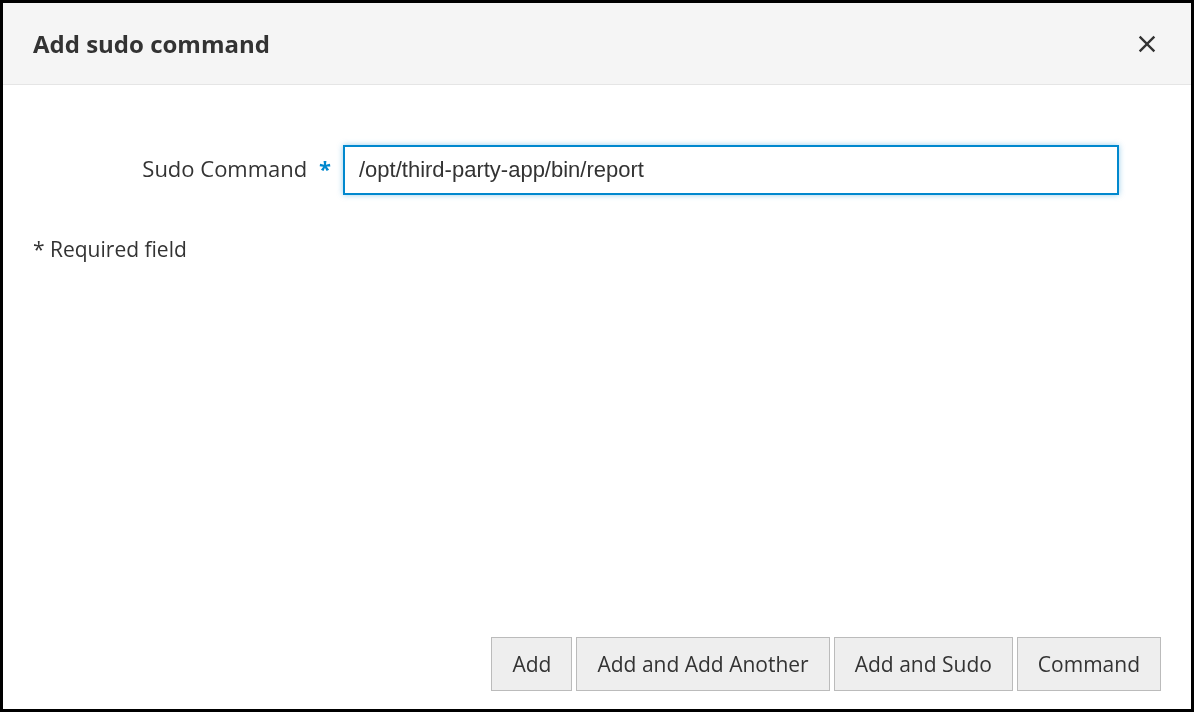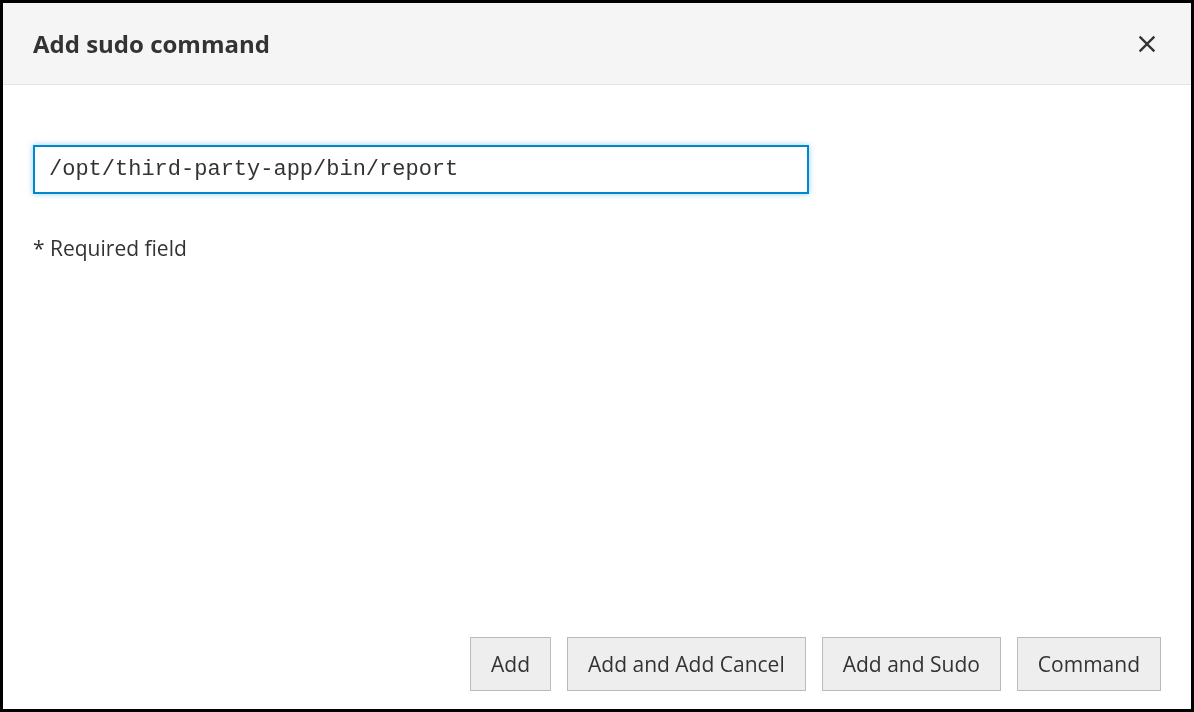--- a/index.html
+++ b/index.html
@@ -70,21 +70,21 @@
       max-width: 776px;
     }
     
     .text-input {
       width: 100%;
       padding: 10px 14px;
       font-size: 22px;
       border: 2px solid #0088ce;
       outline: none;
       box-shadow: 0 0 6px rgba(0, 136, 206, 0.4);
-      font-family: Liberation Mono, monospace;
+      font-family: Liberation Sans, sans-serif;
       color: #333;
     }
     
     .textarea-input {
       width: 100%;
       height: 232px;
       padding: 10px 14px;
       font-size: 22px;
       border: 1px solid #bbb;
       outline: none;
@@ -97,21 +97,21 @@
       color: #333;
       margin-top: 10px;
       margin-left: 0;
     }
     
     .modal-footer {
       position: absolute;
       bottom: 18px;
       right: 30px;
       display: flex;
-      gap: 16px;
+      gap: 4px;
     }
     
     .btn {
       background: #eeeeee;
       border: 1px solid #bbb;
       padding: 12px 20px;
       font-size: 21px;
       color: #333;
       cursor: pointer;
       font-family: inherit;
@@ -123,28 +123,32 @@
 <div class="modal-header">
   <h1 class="modal-title">Add sudo command</h1>
   <svg class="close-icon" viewBox="0 0 24 24" fill="currentColor">
     <path d="M19 6.41L17.59 5 12 10.59 6.41 5 5 6.41 10.59 12 5 17.59 6.41 19 12 13.41 17.59 19 19 17.59 13.41 12z"></path>
   </svg>
 </div>
 
 <div class="modal-body">
 
   <div class="form-row">
+    <label class="form-label">
+      <span>Sudo Command</span>
+      <span class="required-asterisk">*</span>
+    </label>
     <div class="form-input">
       <input type="text" class="text-input" value="/opt/third-party-app/bin/report" style="">
     </div>
   </div>
 
 
   <div class="required-note">* Required field</div>
 
 </div>
 
 <div class="modal-footer">
   <button class="btn">Add</button>
-  <button class="btn">Add and Add Cancel</button>
+  <button class="btn">Add and Add Another</button>
   <button class="btn">Add and Sudo</button>
   <button class="btn">Command</button>
 </div>
 
 </body></html>

